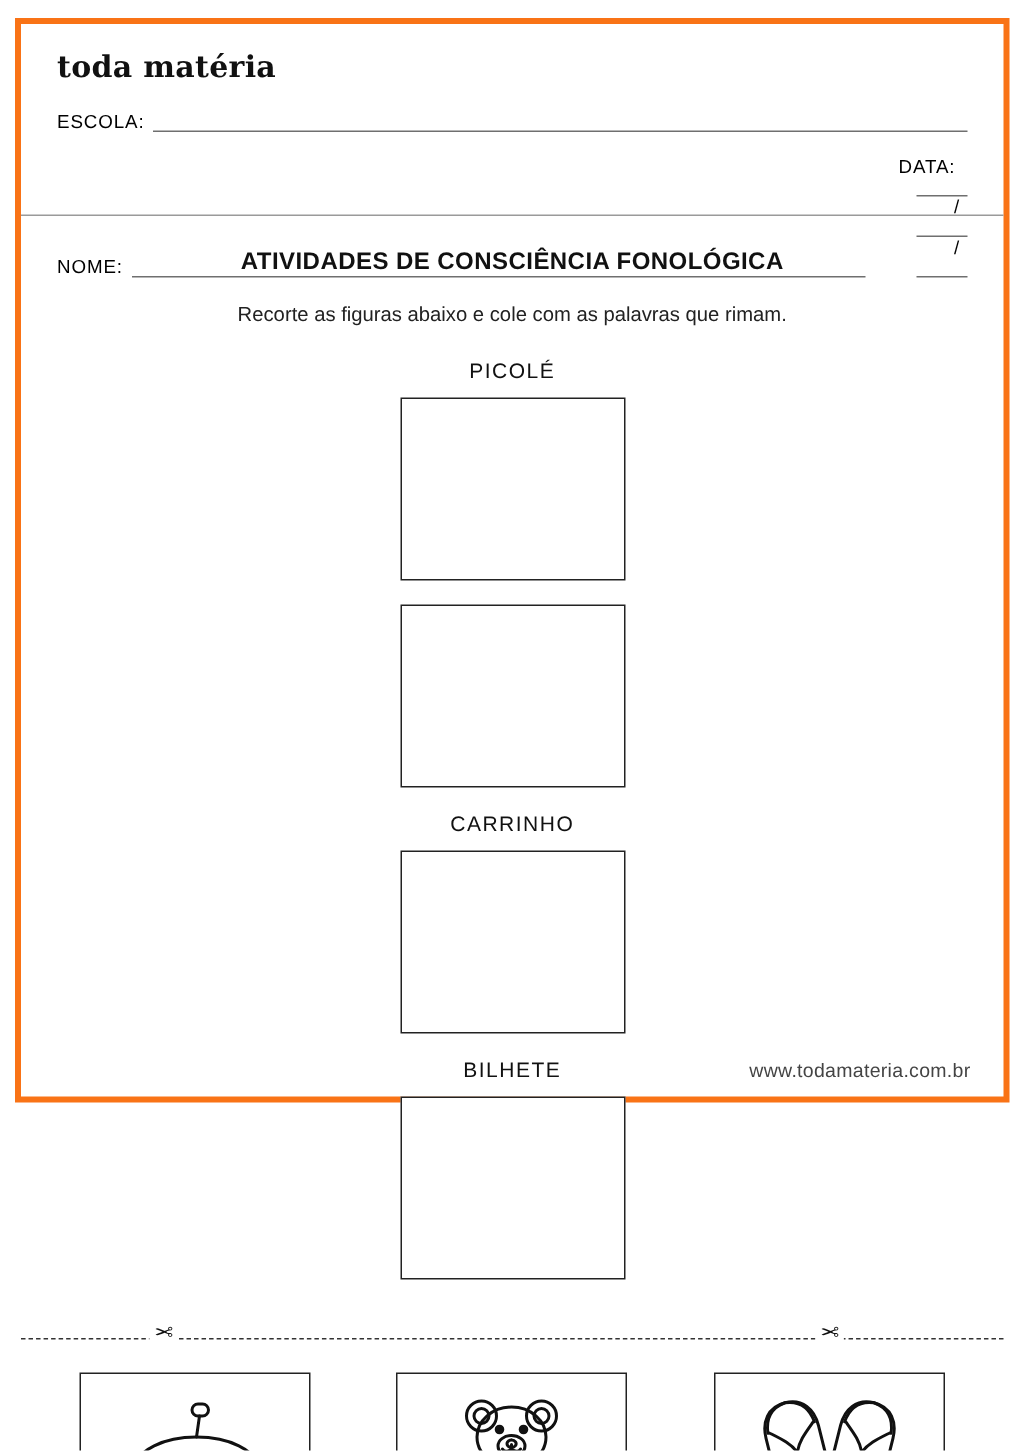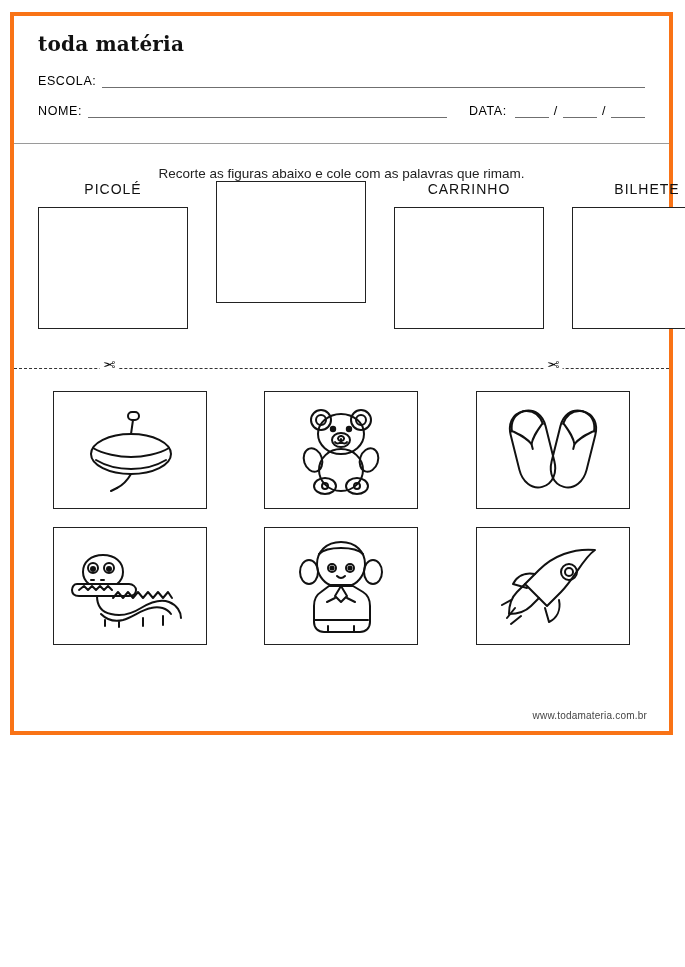--- a/index.html
+++ b/index.html
@@ -57,20 +57,21 @@
   .rule {
     flex: 1;
     border-bottom: 1px solid #6f6f6f;
     height: 12px;
   }
   .date-group {
     display: flex;
     align-items: flex-end;
     margin-left: 22px;
     white-space: nowrap;
+    flex-direction: column;
   }
   .date-label {
     padding-right: 8px;
     font-size: 12.5px;
     letter-spacing: 0.6px;
   }
   .date-slot {
     width: 34px;
     border-bottom: 1px solid #6f6f6f;
     height: 12px;
@@ -90,25 +91,26 @@
     font-size: 16px;
     font-weight: bold;
     letter-spacing: 0.3px;
     color: #111;
     margin-bottom: 18px;
   }
   .instruction {
     text-align: center;
     font-size: 13.5px;
     color: #222;
+    margin-bottom: 22px;
   }
 
   .grid {
     display: grid;
-    grid-template-columns: repeat(4, 1fr);
+    grid-template-columns: repeat(1, 1fr);
     column-gap: 28px;
     row-gap: 4px;
     justify-items: center;
   }
   .word {
     font-size: 14px;
     letter-spacing: 1px;
     color: #111;
     text-align: center;
     margin-bottom: 8px;
@@ -167,21 +169,21 @@
     display: flex;
     align-items: center;
     justify-content: center;
   }
   .card svg { display: block; }
 
   .footer-url {
     position: absolute;
     right: 22px;
     bottom: 10px;
-    font-size: 10px;
+    font-size: 13px;
     color: #444;
     letter-spacing: 0.2px;
   }
 </style>
 </head>
 <body>
 
 <div class="sheet">
 
   <div class="header">
@@ -200,20 +202,21 @@
         <span class="date-slot"></span>
         <span class="date-sep">/</span>
         <span class="date-slot"></span>
         <span class="date-sep">/</span>
         <span class="date-slot"></span>
       </span>
     </div>
   </div>
 
   <div class="content">
+    <div class="title">ATIVIDADES DE CONSCIÊNCIA FONOLÓGICA</div>
     <div class="instruction">Recorte as figuras abaixo e cole com as palavras que rimam.</div>
 
     <div class="grid">
       <div>
         <div class="word">PICOLÉ</div>
         <div class="dropbox"></div>
       </div>
       <div>
         <div class="dropbox"></div>
       </div>

